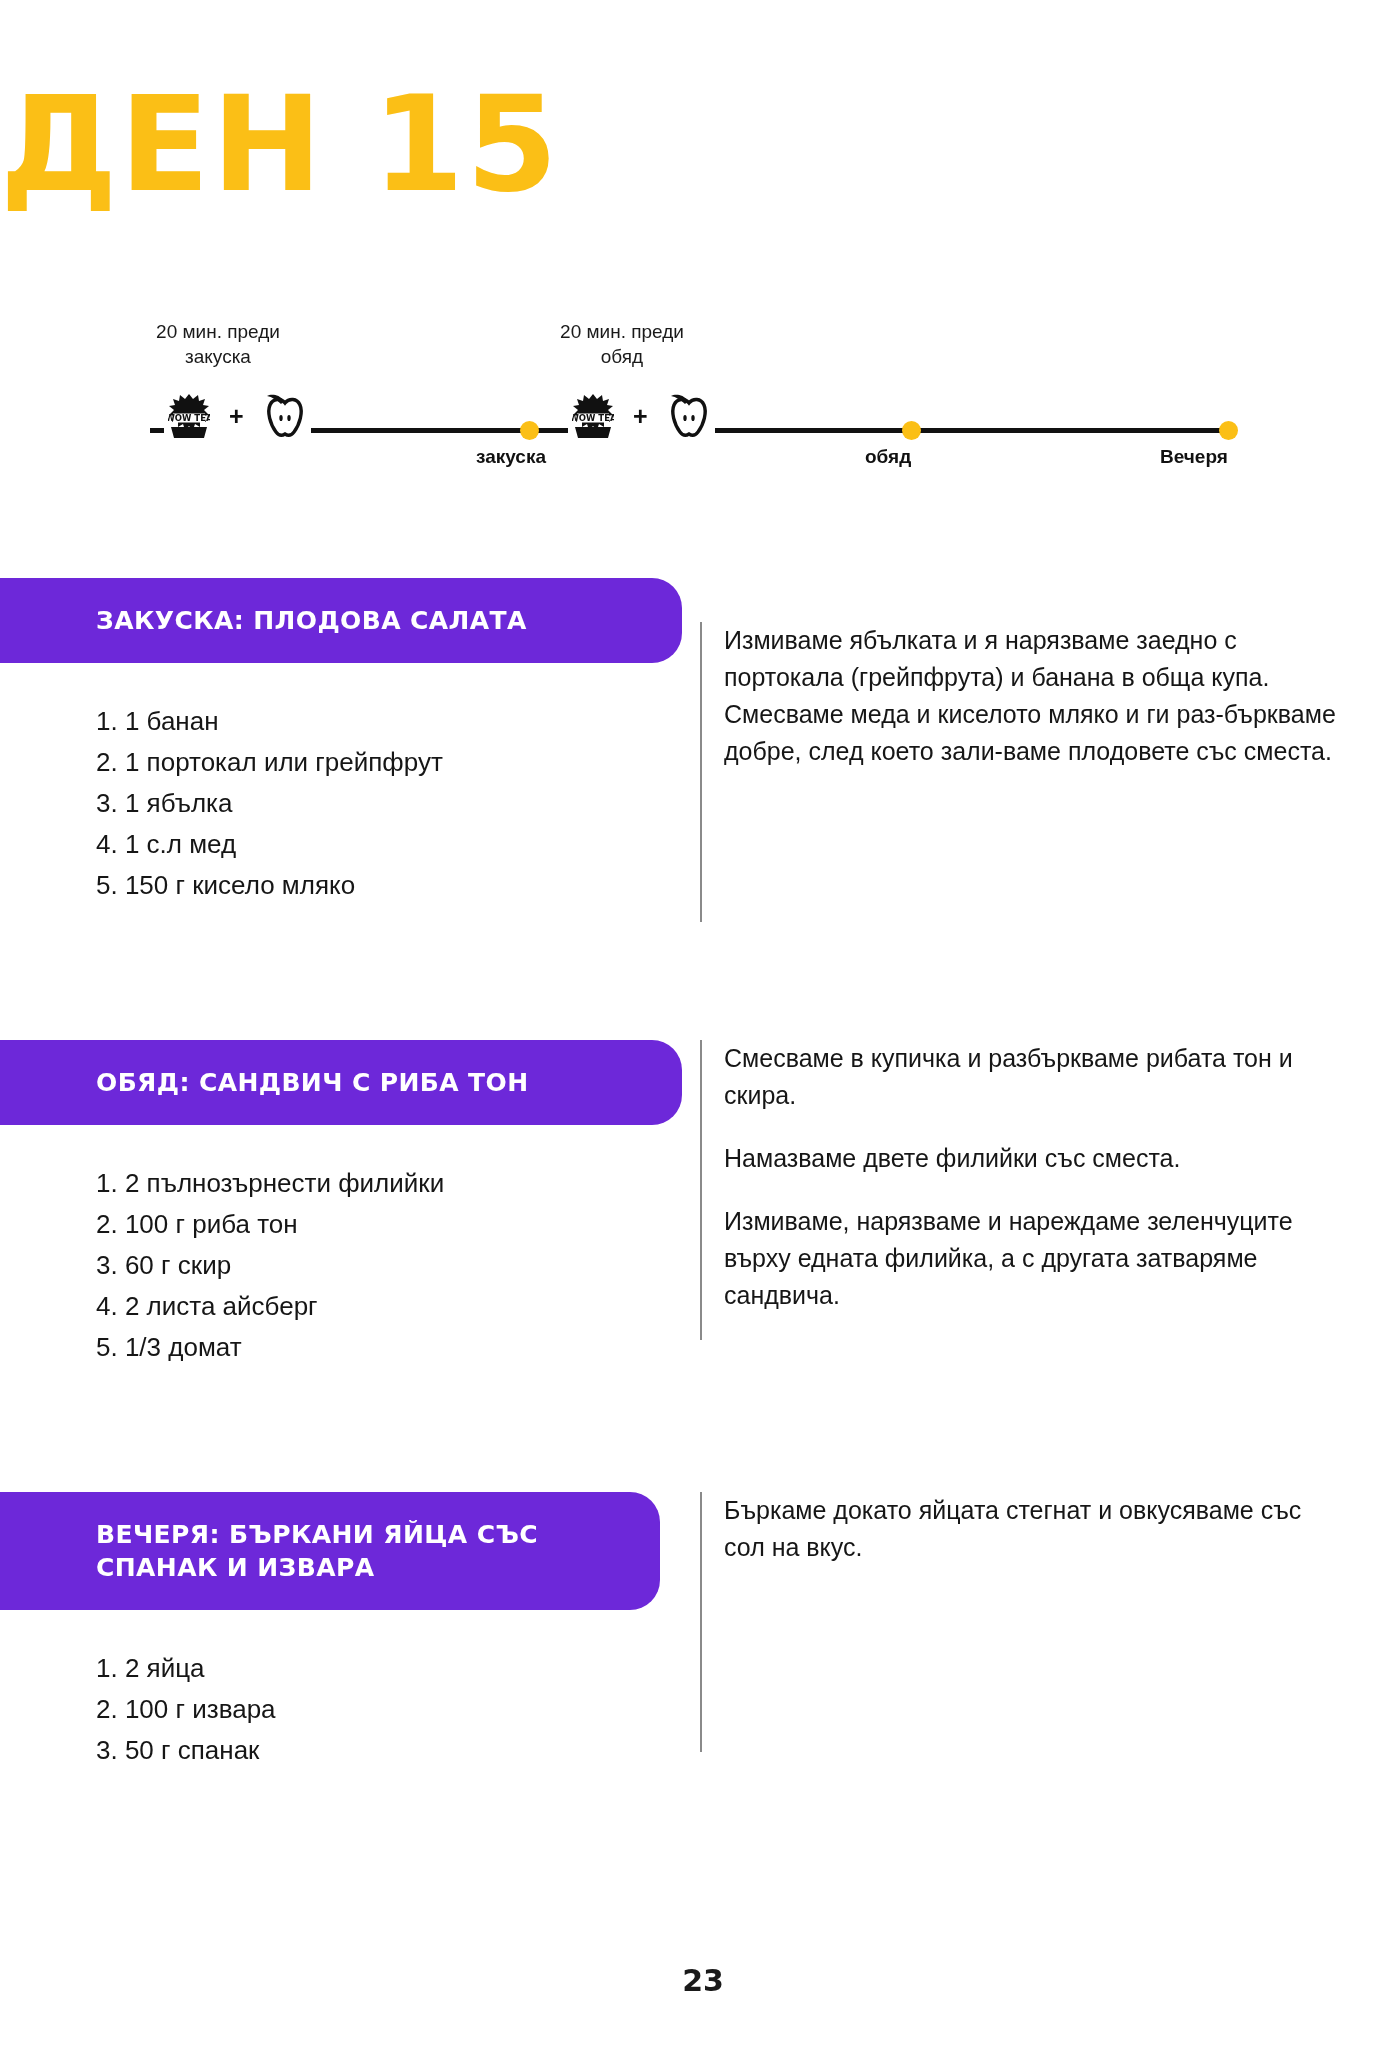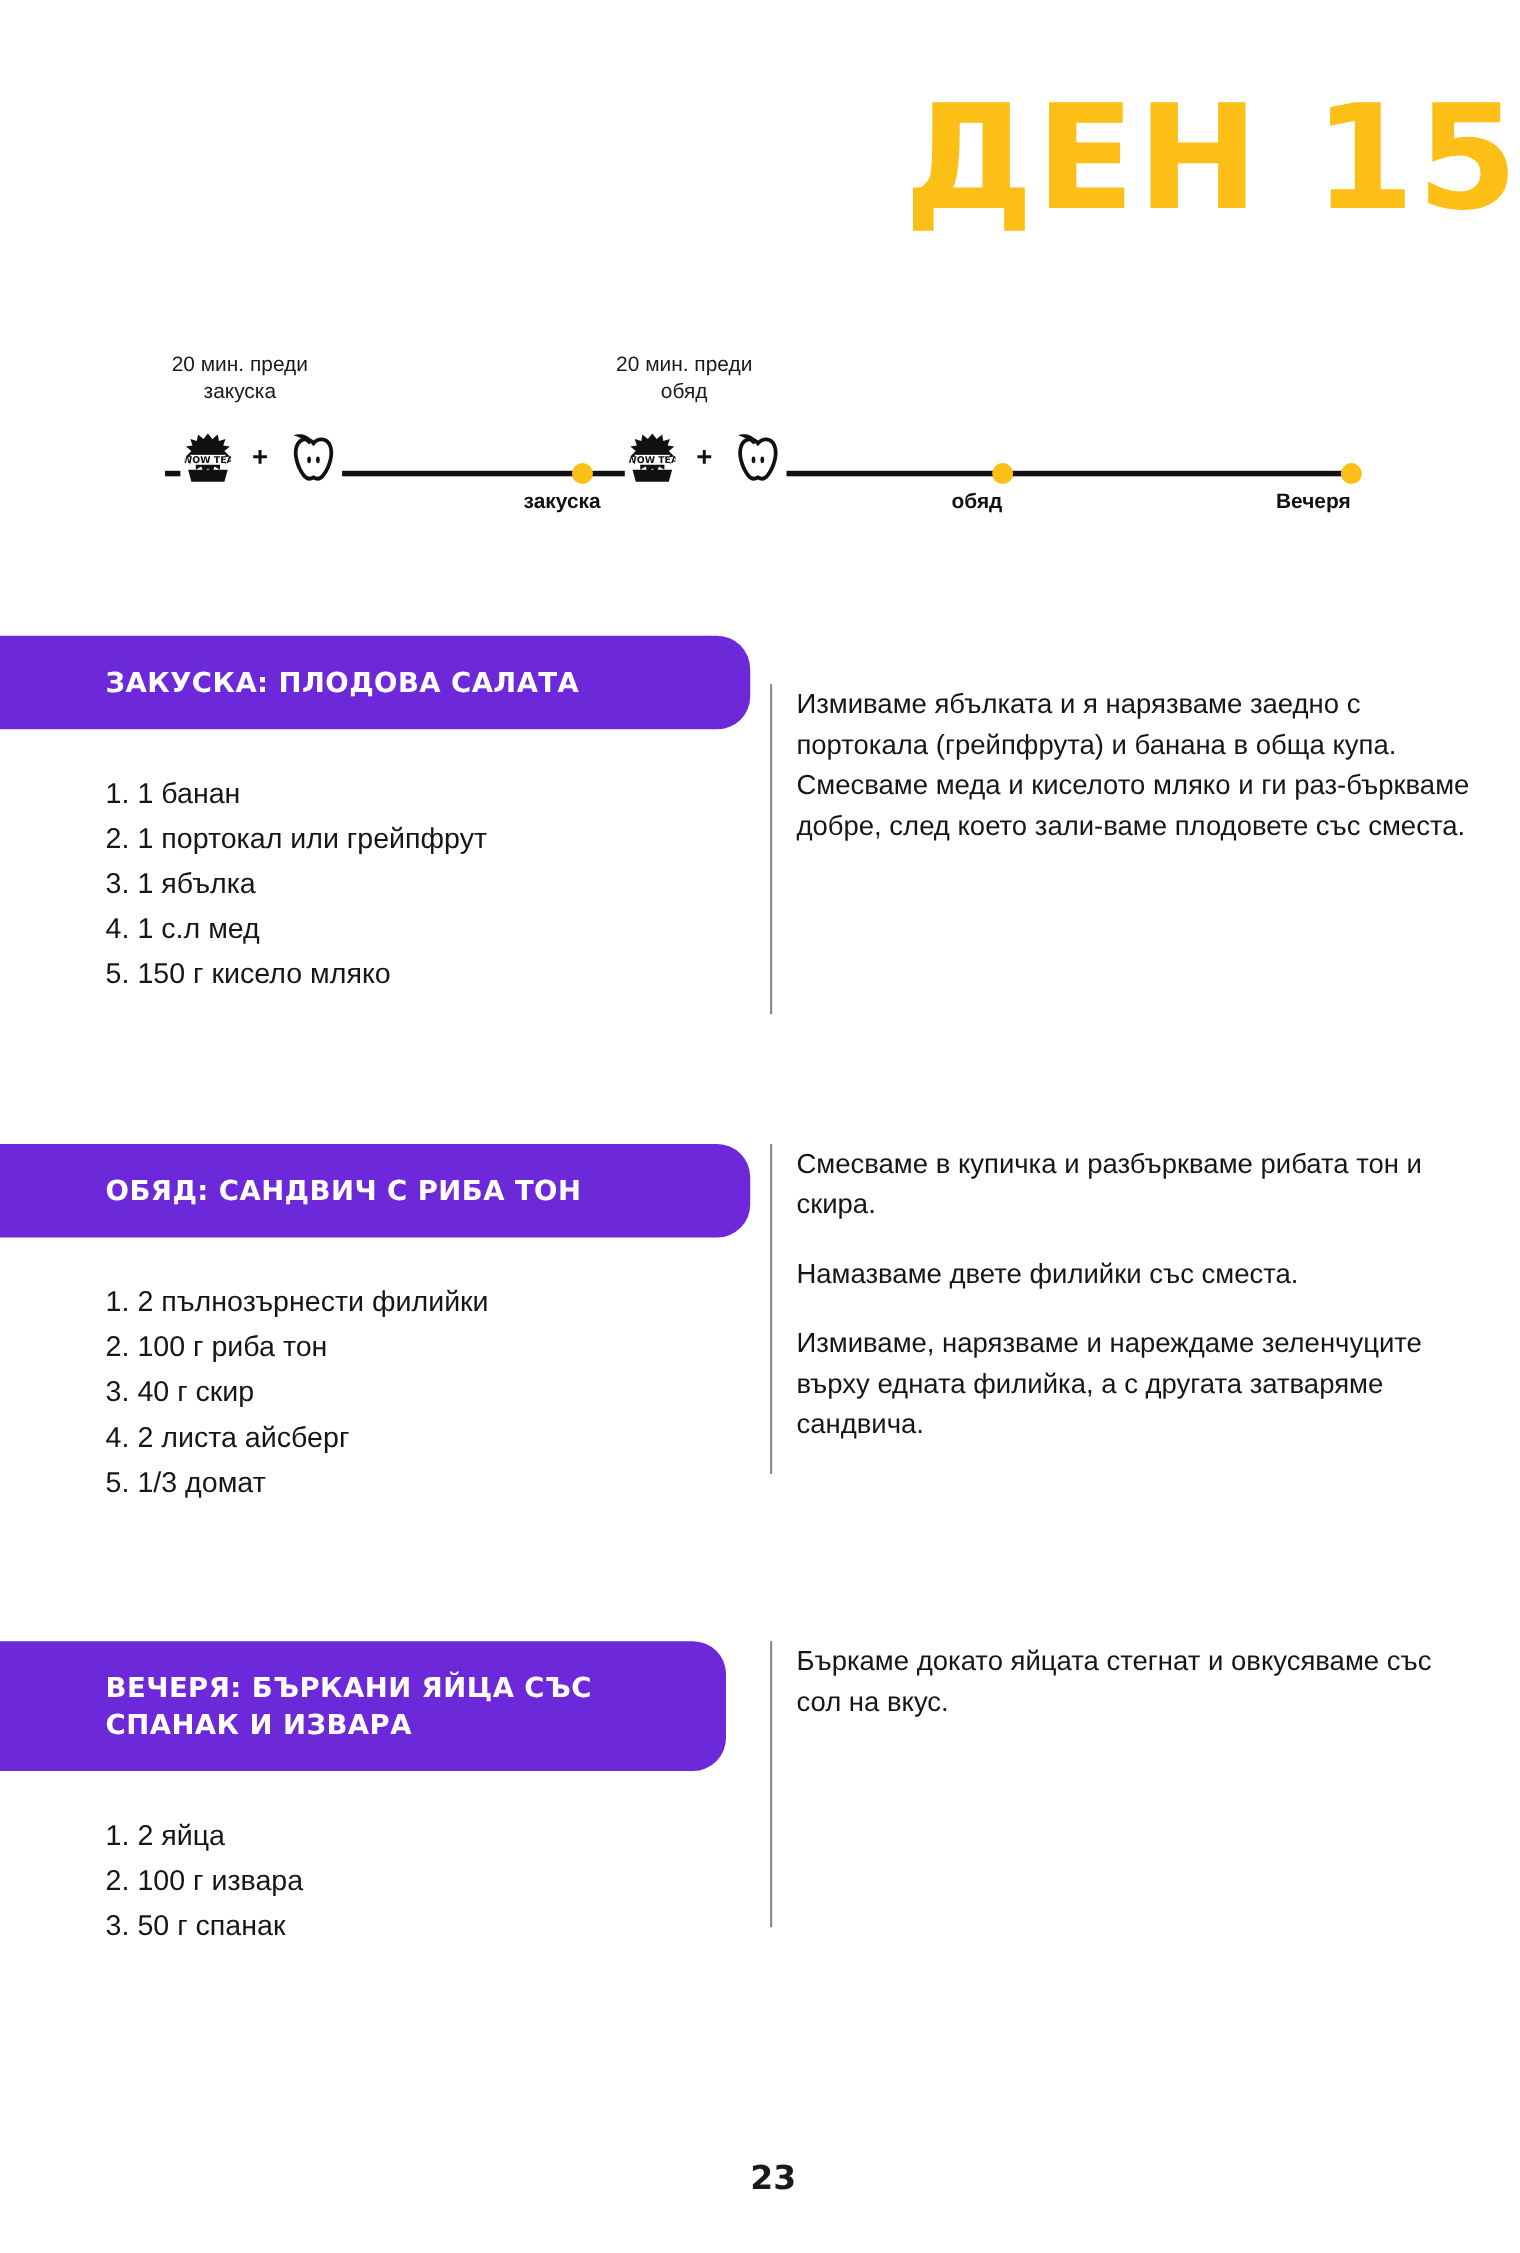--- a/index.html
+++ b/index.html
@@ -16,21 +16,21 @@
     color: #1a1a1a;
     overflow: hidden;
   }
 
   
   .page-title {
     position: absolute;
     top: 78px;
     left: 0;
     width: 100%;
-    text-align: right;
+    text-align: left;
     font-size: 132px;
     line-height: 1;
     font-weight: 800;
     letter-spacing: 2px;
     color: #fbbf16;
     font-family: "DejaVu Sans", sans-serif;
   }
 
   
   .timeline {
@@ -294,21 +294,21 @@
 </section>
 
 <section class="meal m2">
   <div class="meal-left">
     <div class="meal-banner">
       <span class="meal-banner-text">ОБЯД: САНДВИЧ С РИБА ТОН</span>
     </div>
     <ol class="ing-list">
       <li>1. 2 пълнозърнести филийки</li>
       <li>2. 100 г риба тон</li>
-      <li>3. 40 г скир</li>
+      <li>3. 60 г скир</li>
       <li>4. 2 листа айсберг</li>
       <li>5. 1/3 домат</li>
     </ol>
   </div>
   <div class="meal-right">
     <p>Смесваме в купичка и разбъркваме рибата тон и скира.</p>
     <p>Намазваме двете филийки със сместа.</p>
     <p>Измиваме, нарязваме и нареждаме зеленчуците върху едната филийка, а с другата затваряме сандвича.</p>
   </div>
 </section>

